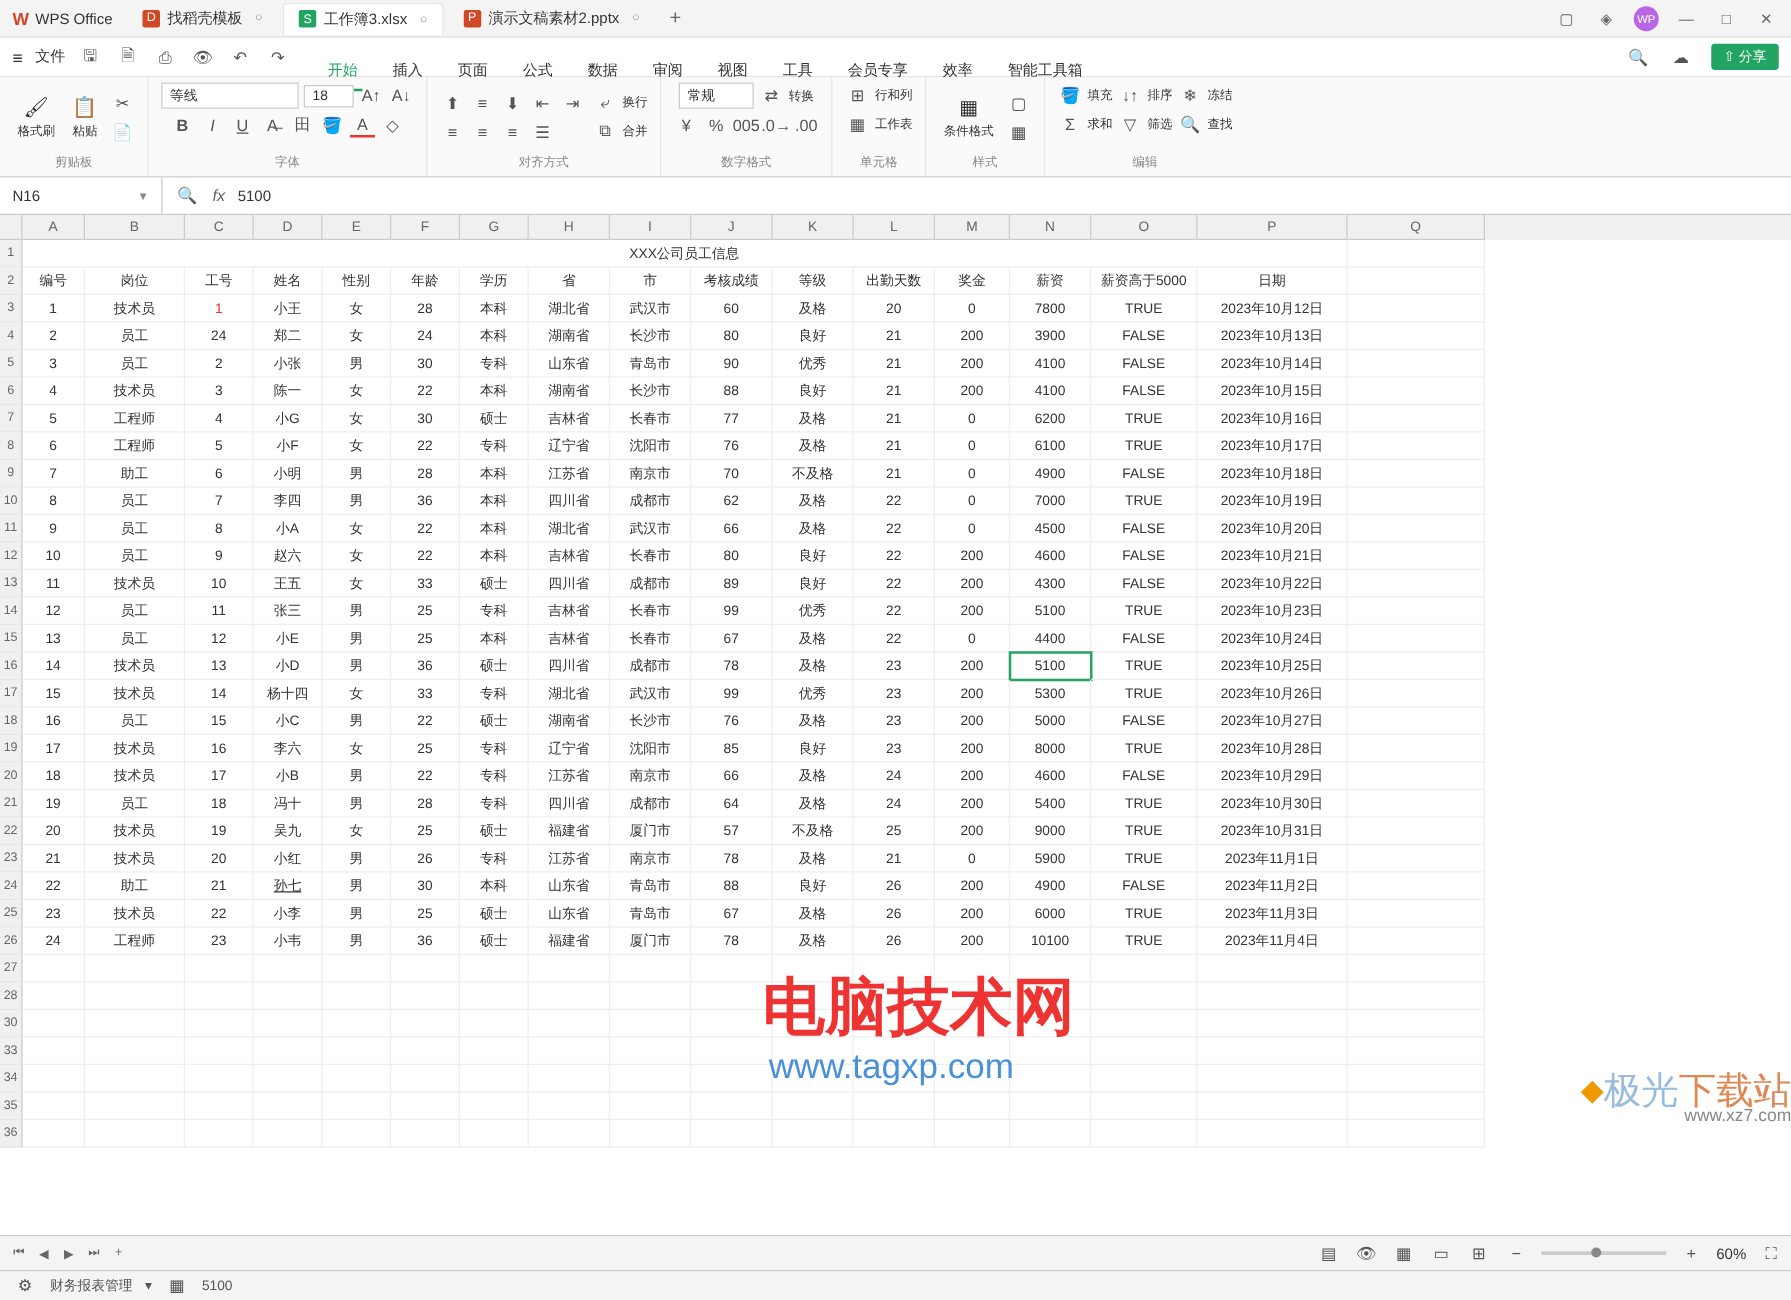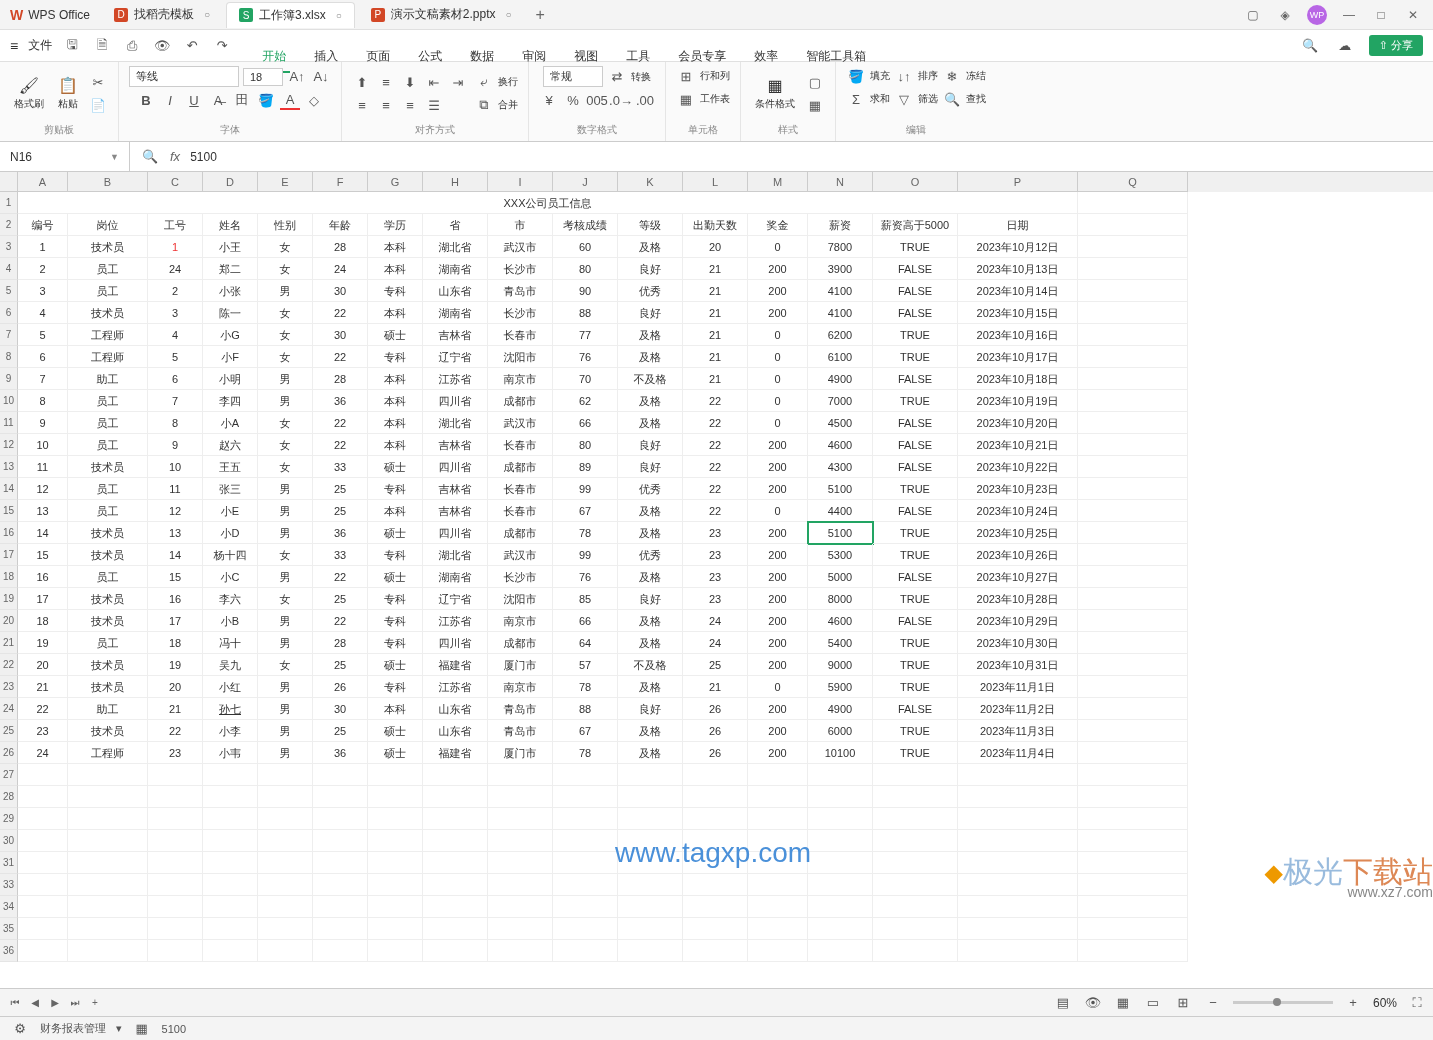--- a/index.html
+++ b/index.html
@@ -866,80 +866,40 @@
           <div class="cell" style="width: 65px;"></div>
           <div class="cell" style="width: 65px;"></div>
           <div class="cell" style="width: 65px;"></div>
           <div class="cell" style="width: 60px;"></div>
           <div class="cell" style="width: 65px;"></div>
           <div class="cell" style="width: 85px;"></div>
           <div class="cell" style="width: 120px;"></div>
           <div class="cell" style="width: 110px;"></div>
         </div>
         <div class="row">
-          <div class="row-h">29</div>
-          <div class="cell" style="width: 50px;"></div>
-          <div class="cell" style="width: 80px;"></div>
-          <div class="cell" style="width: 55px;"></div>
-          <div class="cell" style="width: 55px;"></div>
-          <div class="cell" style="width: 55px;"></div>
-          <div class="cell" style="width: 55px;"></div>
-          <div class="cell" style="width: 55px;"></div>
-          <div class="cell" style="width: 65px;"></div>
-          <div class="cell" style="width: 65px;"></div>
-          <div class="cell" style="width: 65px;"></div>
-          <div class="cell" style="width: 65px;"></div>
-          <div class="cell" style="width: 65px;"></div>
-          <div class="cell" style="width: 60px;"></div>
-          <div class="cell" style="width: 65px;"></div>
-          <div class="cell" style="width: 85px;"></div>
-          <div class="cell" style="width: 120px;"></div>
-          <div class="cell" style="width: 110px;"></div>
-        </div>
-        <div class="row">
           <div class="row-h">30</div>
           <div class="cell" style="width: 50px;"></div>
           <div class="cell" style="width: 80px;"></div>
           <div class="cell" style="width: 55px;"></div>
           <div class="cell" style="width: 55px;"></div>
           <div class="cell" style="width: 55px;"></div>
           <div class="cell" style="width: 55px;"></div>
           <div class="cell" style="width: 55px;"></div>
           <div class="cell" style="width: 65px;"></div>
           <div class="cell" style="width: 65px;"></div>
           <div class="cell" style="width: 65px;"></div>
           <div class="cell" style="width: 65px;"></div>
           <div class="cell" style="width: 65px;"></div>
           <div class="cell" style="width: 60px;"></div>
           <div class="cell" style="width: 65px;"></div>
           <div class="cell" style="width: 85px;"></div>
           <div class="cell" style="width: 120px;"></div>
           <div class="cell" style="width: 110px;"></div>
         </div>
         <div class="row">
-          <div class="row-h">31</div>
-          <div class="cell" style="width: 50px;"></div>
-          <div class="cell" style="width: 80px;"></div>
-          <div class="cell" style="width: 55px;"></div>
-          <div class="cell" style="width: 55px;"></div>
-          <div class="cell" style="width: 55px;"></div>
-          <div class="cell" style="width: 55px;"></div>
-          <div class="cell" style="width: 55px;"></div>
-          <div class="cell" style="width: 65px;"></div>
-          <div class="cell" style="width: 65px;"></div>
-          <div class="cell" style="width: 65px;"></div>
-          <div class="cell" style="width: 65px;"></div>
-          <div class="cell" style="width: 65px;"></div>
-          <div class="cell" style="width: 60px;"></div>
-          <div class="cell" style="width: 65px;"></div>
-          <div class="cell" style="width: 85px;"></div>
-          <div class="cell" style="width: 120px;"></div>
-          <div class="cell" style="width: 110px;"></div>
-        </div>
-        <div class="row">
           <div class="row-h">33</div>
           <div class="cell" style="width: 50px;"></div>
           <div class="cell" style="width: 80px;"></div>
           <div class="cell" style="width: 55px;"></div>
           <div class="cell" style="width: 55px;"></div>
           <div class="cell" style="width: 55px;"></div>
           <div class="cell" style="width: 55px;"></div>
           <div class="cell" style="width: 55px;"></div>
           <div class="cell" style="width: 65px;"></div>
           <div class="cell" style="width: 65px;"></div>
@@ -1007,20 +967,21 @@
           <div class="cell" style="width: 65px;"></div>
           <div class="cell" style="width: 65px;"></div>
           <div class="cell" style="width: 60px;"></div>
           <div class="cell" style="width: 65px;"></div>
           <div class="cell" style="width: 85px;"></div>
           <div class="cell" style="width: 120px;"></div>
           <div class="cell" style="width: 110px;"></div>
         </div>
       </div>
   </div>
+  <div class="watermark1">电脑技术网</div>
   <div class="watermark1b">www.tagxp.com</div>
   <div class="watermark3">
       <span class="wm3-icon">◆</span>
       <span class="wm3-text1">极光</span>
       <span class="wm3-text2">下载站</span>
     </div>
   <div class="watermark4">www.xz7.com</div>
 </div>
 
 <div class="sheetbar">

